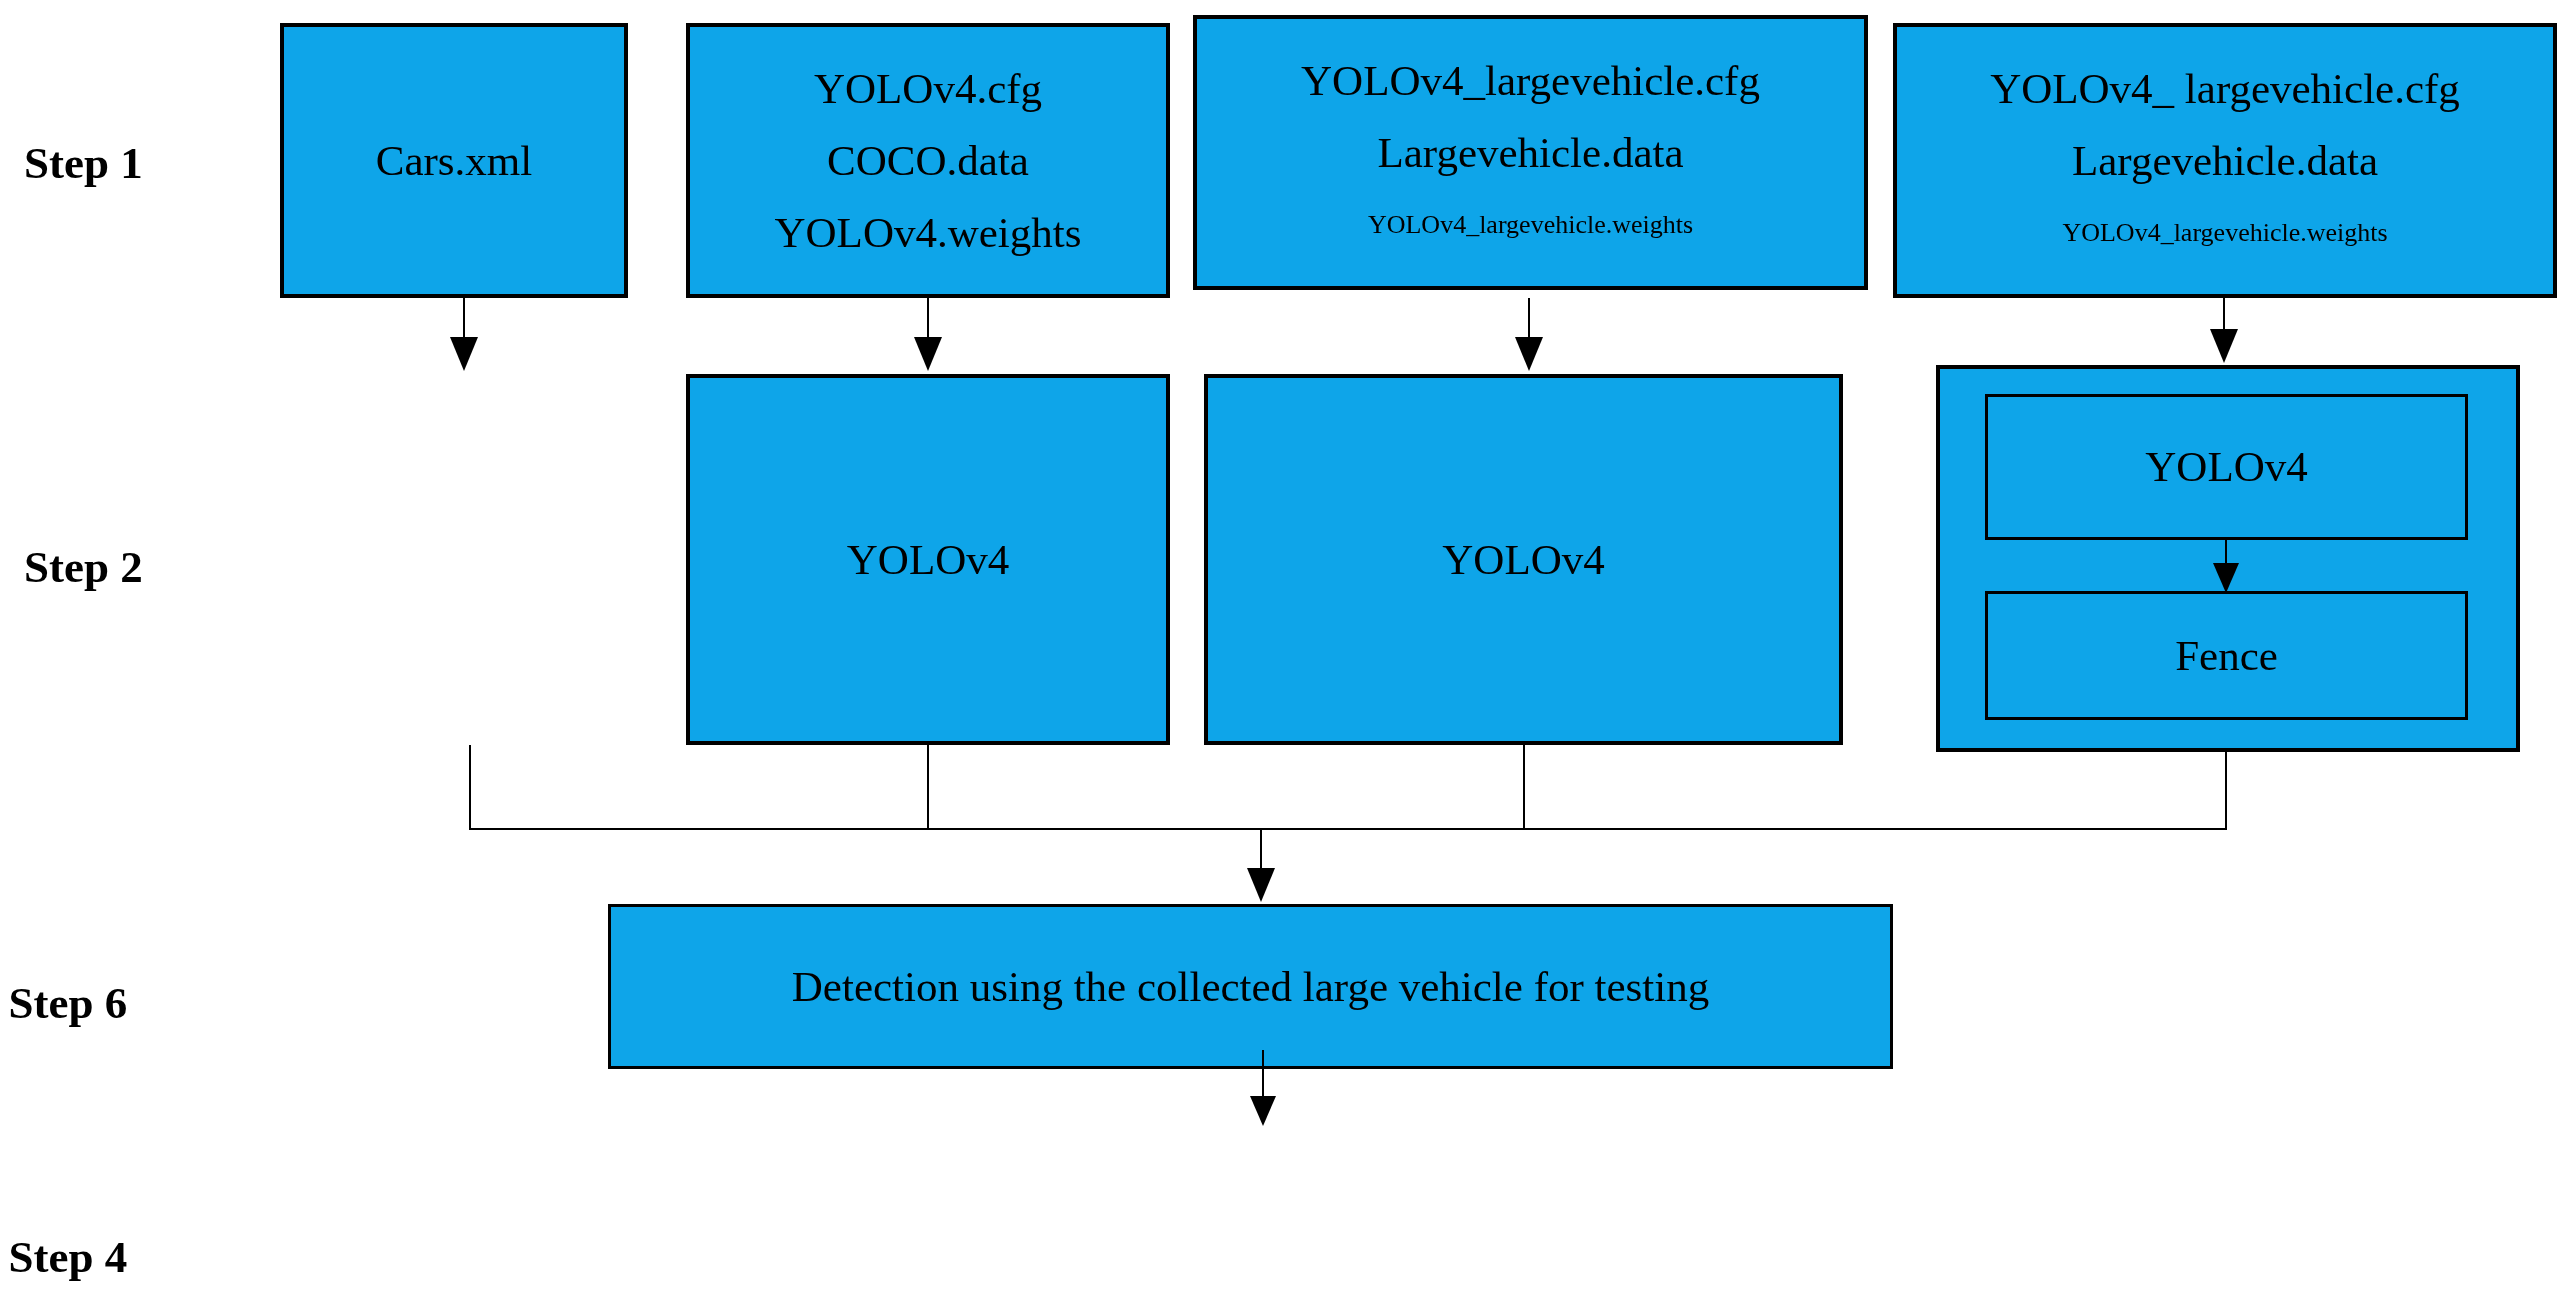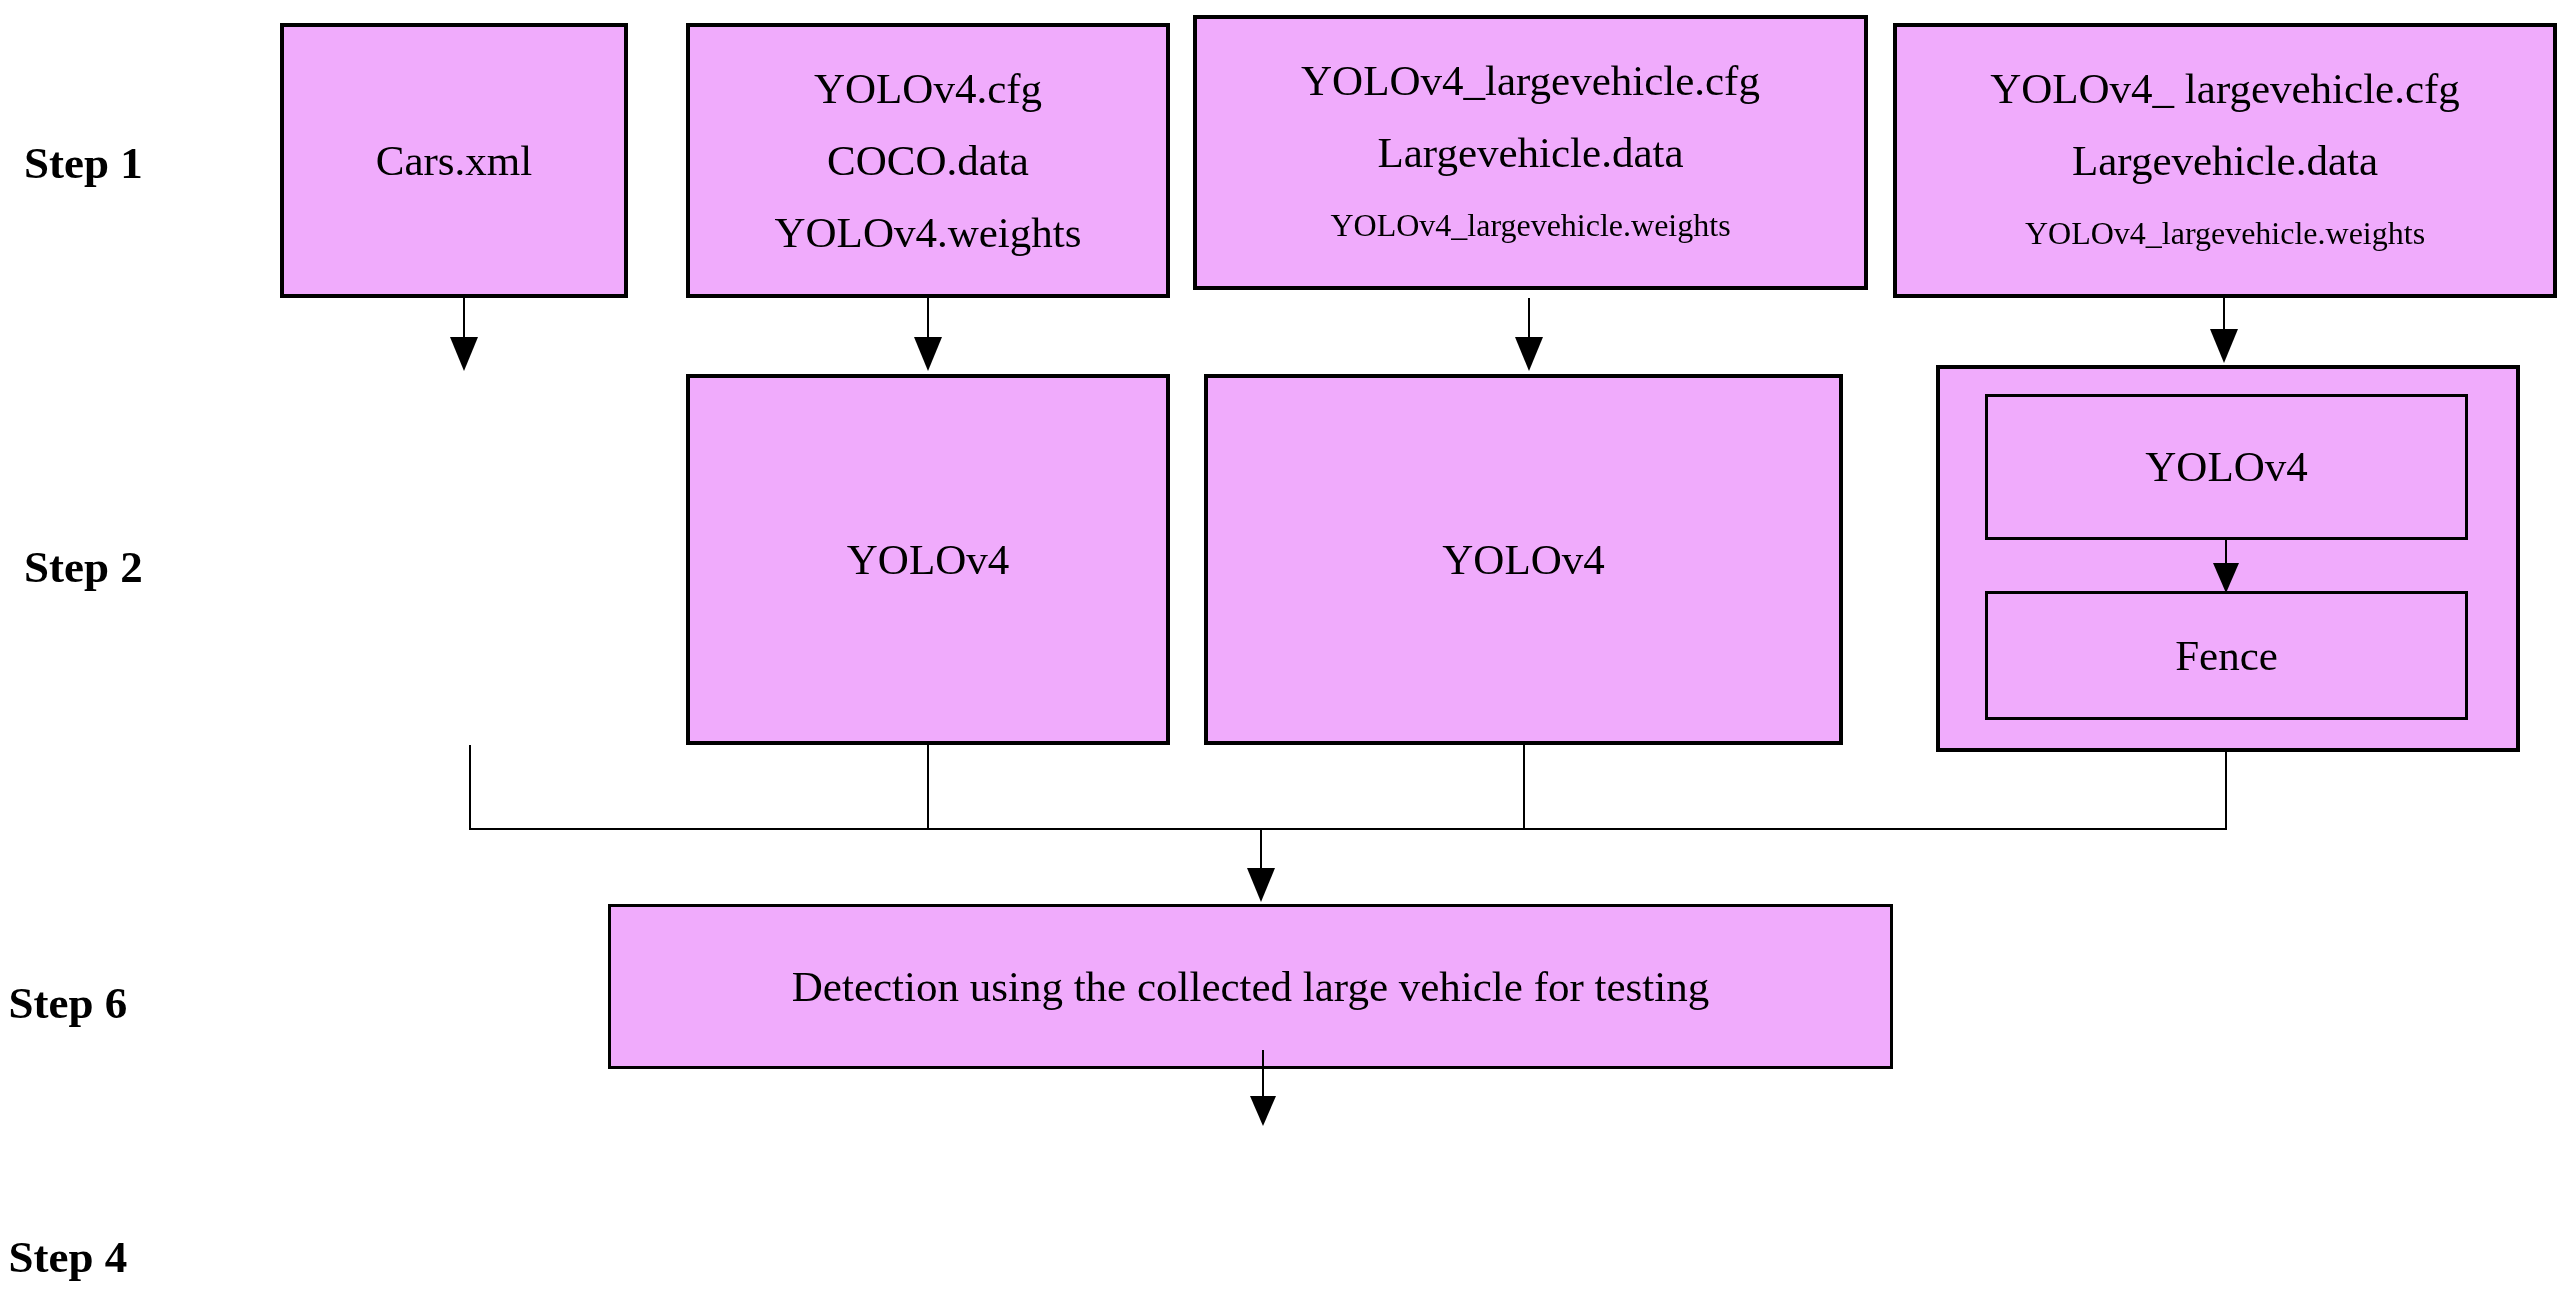--- a/index.html
+++ b/index.html
@@ -2,27 +2,27 @@
 <html style="font-size:9.7px"><head>
 <meta charset="utf-8">
 <style>
   html,body{margin:0;padding:0;background:#ffffff;}
   #canvas{
     position:relative;width:2576px;height:1310px;background:#ffffff;
     font-family:"Liberation Serif","DejaVu Serif",serif;color:#000;
     overflow:hidden;
   }
   .box{
-    position:absolute;box-sizing:border-box;background:#f0abfc;
+    position:absolute;box-sizing:border-box;background:#0ea5e9;
     border:4.3px solid #000;display:flex;flex-direction:column;
     align-items:center;justify-content:center;text-align:center;
   }
   .b6{border-width:3.6px;}
   .line{font-size:43px;line-height:72px;white-space:nowrap;}
-  .sm{font-size:32px;}
+  .sm{font-size:26px;}
   .stem{position:absolute;width:2.4px;background:#000;}
   .hline{position:absolute;height:2.4px;background:#000;}
   .ahead{
     position:absolute;width:0;height:0;
     border-left:14.6px solid transparent;border-right:14.6px solid transparent;
     border-top:34px solid #000;
   }
   .ahead-small{
     position:absolute;width:0;height:0;
     border-left:13.4px solid transparent;border-right:13.4px solid transparent;

